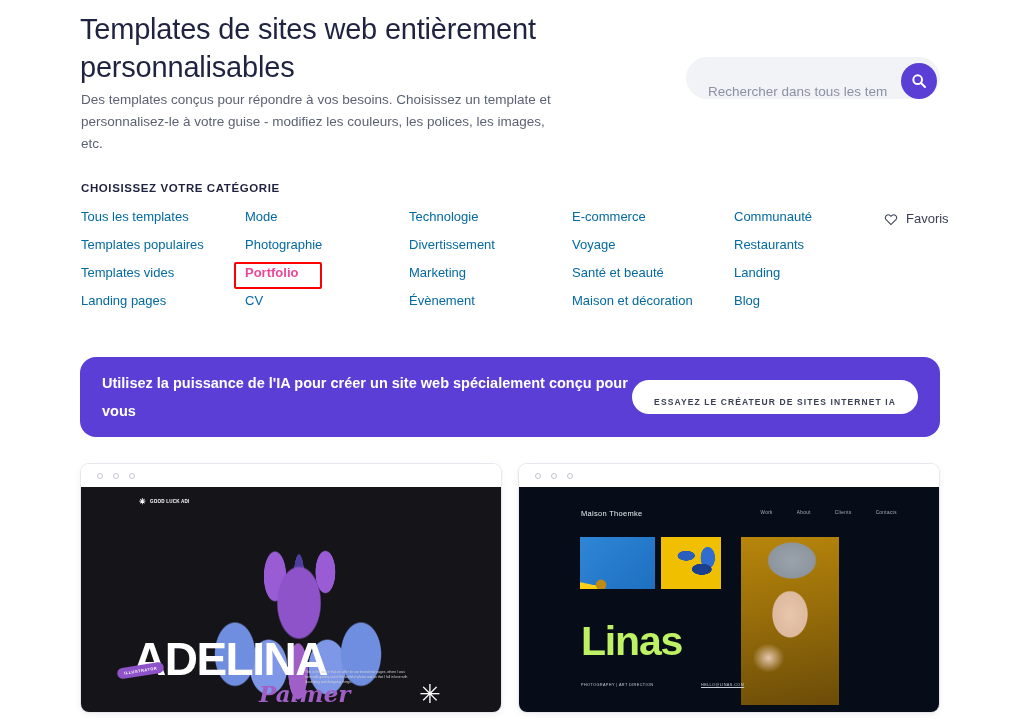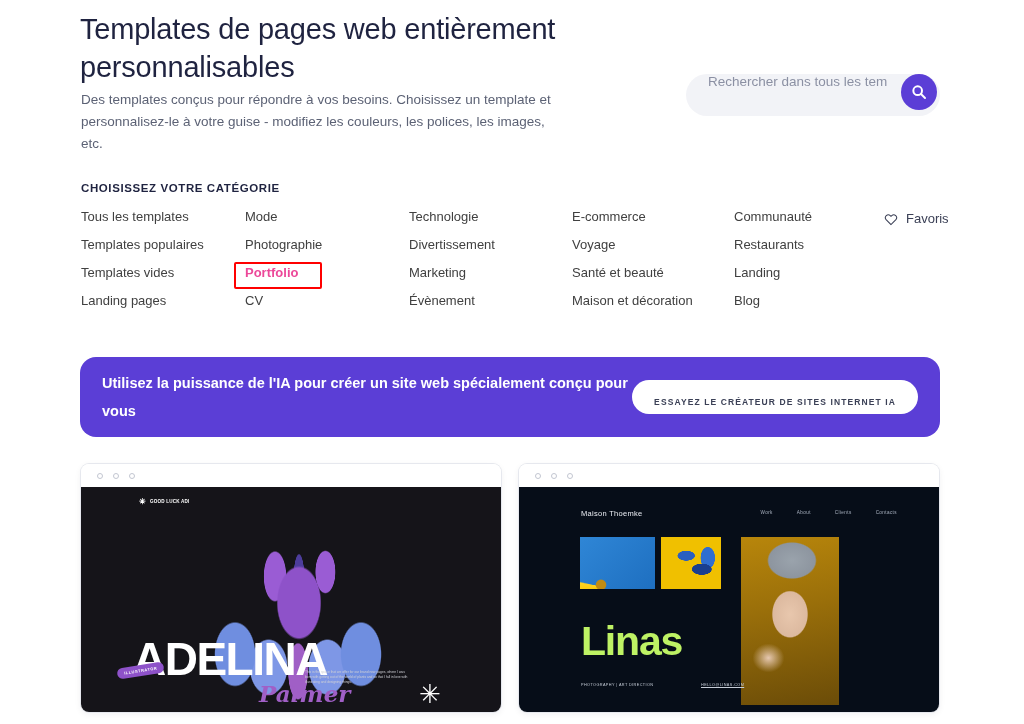--- a/index.html
+++ b/index.html
@@ -17,24 +17,24 @@
     font-size: 29px; line-height: 38px; font-weight: 400;
     color: #1f2340; letter-spacing: -0.2px;
   }
   .hero-sub {
     position: absolute; left: 81px; top: 89px; width: 470px;
     font-size: 13.5px; line-height: 22px; color: #5c6275;
   }
 
   
   .search-wrap {
-    position: absolute; left: 686px; top: 74px;
+    position: absolute; left: 686px; top: 57px;
     width: 254px; height: 42px;
     background: #f2f3f7; border-radius: 21px;
-    display: flex; align-items: flex-start;
+    display: flex; align-items: flex-end;
   }
   .search-input {
     flex: 1; border: none; background: transparent; outline: none;
     font-family: "Liberation Sans", sans-serif;
     font-size: 13.5px; color: #3b4056;
     padding-left: 22px;
   }
   .search-input::placeholder { color: #8b90a3; }
   .search-btn {
     width: 36px; height: 36px; margin-right: 3px;
@@ -51,21 +51,21 @@
     color: #1f2340;
   }
   .cat-grid {
     position: absolute; left: 81px; top: 210px;
     width: 880px;
     display: grid;
     grid-template-columns: 164px 164px 163px 162px 150px;
     row-gap: 14px;
   }
   .cat-item {
-    font-size: 13px; color: #404040; line-height: 14px;
+    font-size: 13px; color: #0369a1; line-height: 14px;
     cursor: pointer; width: fit-content;
   }
   .cat-item.selected { color: #ec4899; font-weight: 700; }
   .fav-item {
     display: flex; align-items: center; gap: 8px;
     font-size: 13px; color: #3b4056; cursor: pointer; width: fit-content; text-align: right;
   }
   .fav-item svg { width: 14px; height: 14px; display: block; }
 
   
@@ -221,21 +221,21 @@
     position: absolute; left: 182px; top: 196px;
     color: #c6cdd8; font-size: 3.8px; letter-spacing: 0.4px;
     text-decoration: underline;
   }
 </style>
 </head>
 <body>
 
 <div class="page">
 
-  <h1 class="hero-title">Templates de pages web entièrement personnalisables</h1>
+  <h1 class="hero-title">Templates de sites web entièrement personnalisables</h1>
   <p class="hero-sub">Des templates conçus pour répondre à vos besoins. Choisissez un template et personnalisez-le à votre guise - modifiez les couleurs, les polices, les images, etc.</p>
 
   <div class="search-wrap">
     <input class="search-input" type="text" placeholder="Rechercher dans tous les tem" style="">
     <button class="search-btn">
       <svg viewBox="0 0 24 24" fill="none" stroke="#ffffff" stroke-width="3">
         <circle cx="10" cy="10" r="6.5"></circle>
         <line x1="15" y1="15" x2="21" y2="21" stroke-linecap="round"></line>
       </svg>
     </button>

